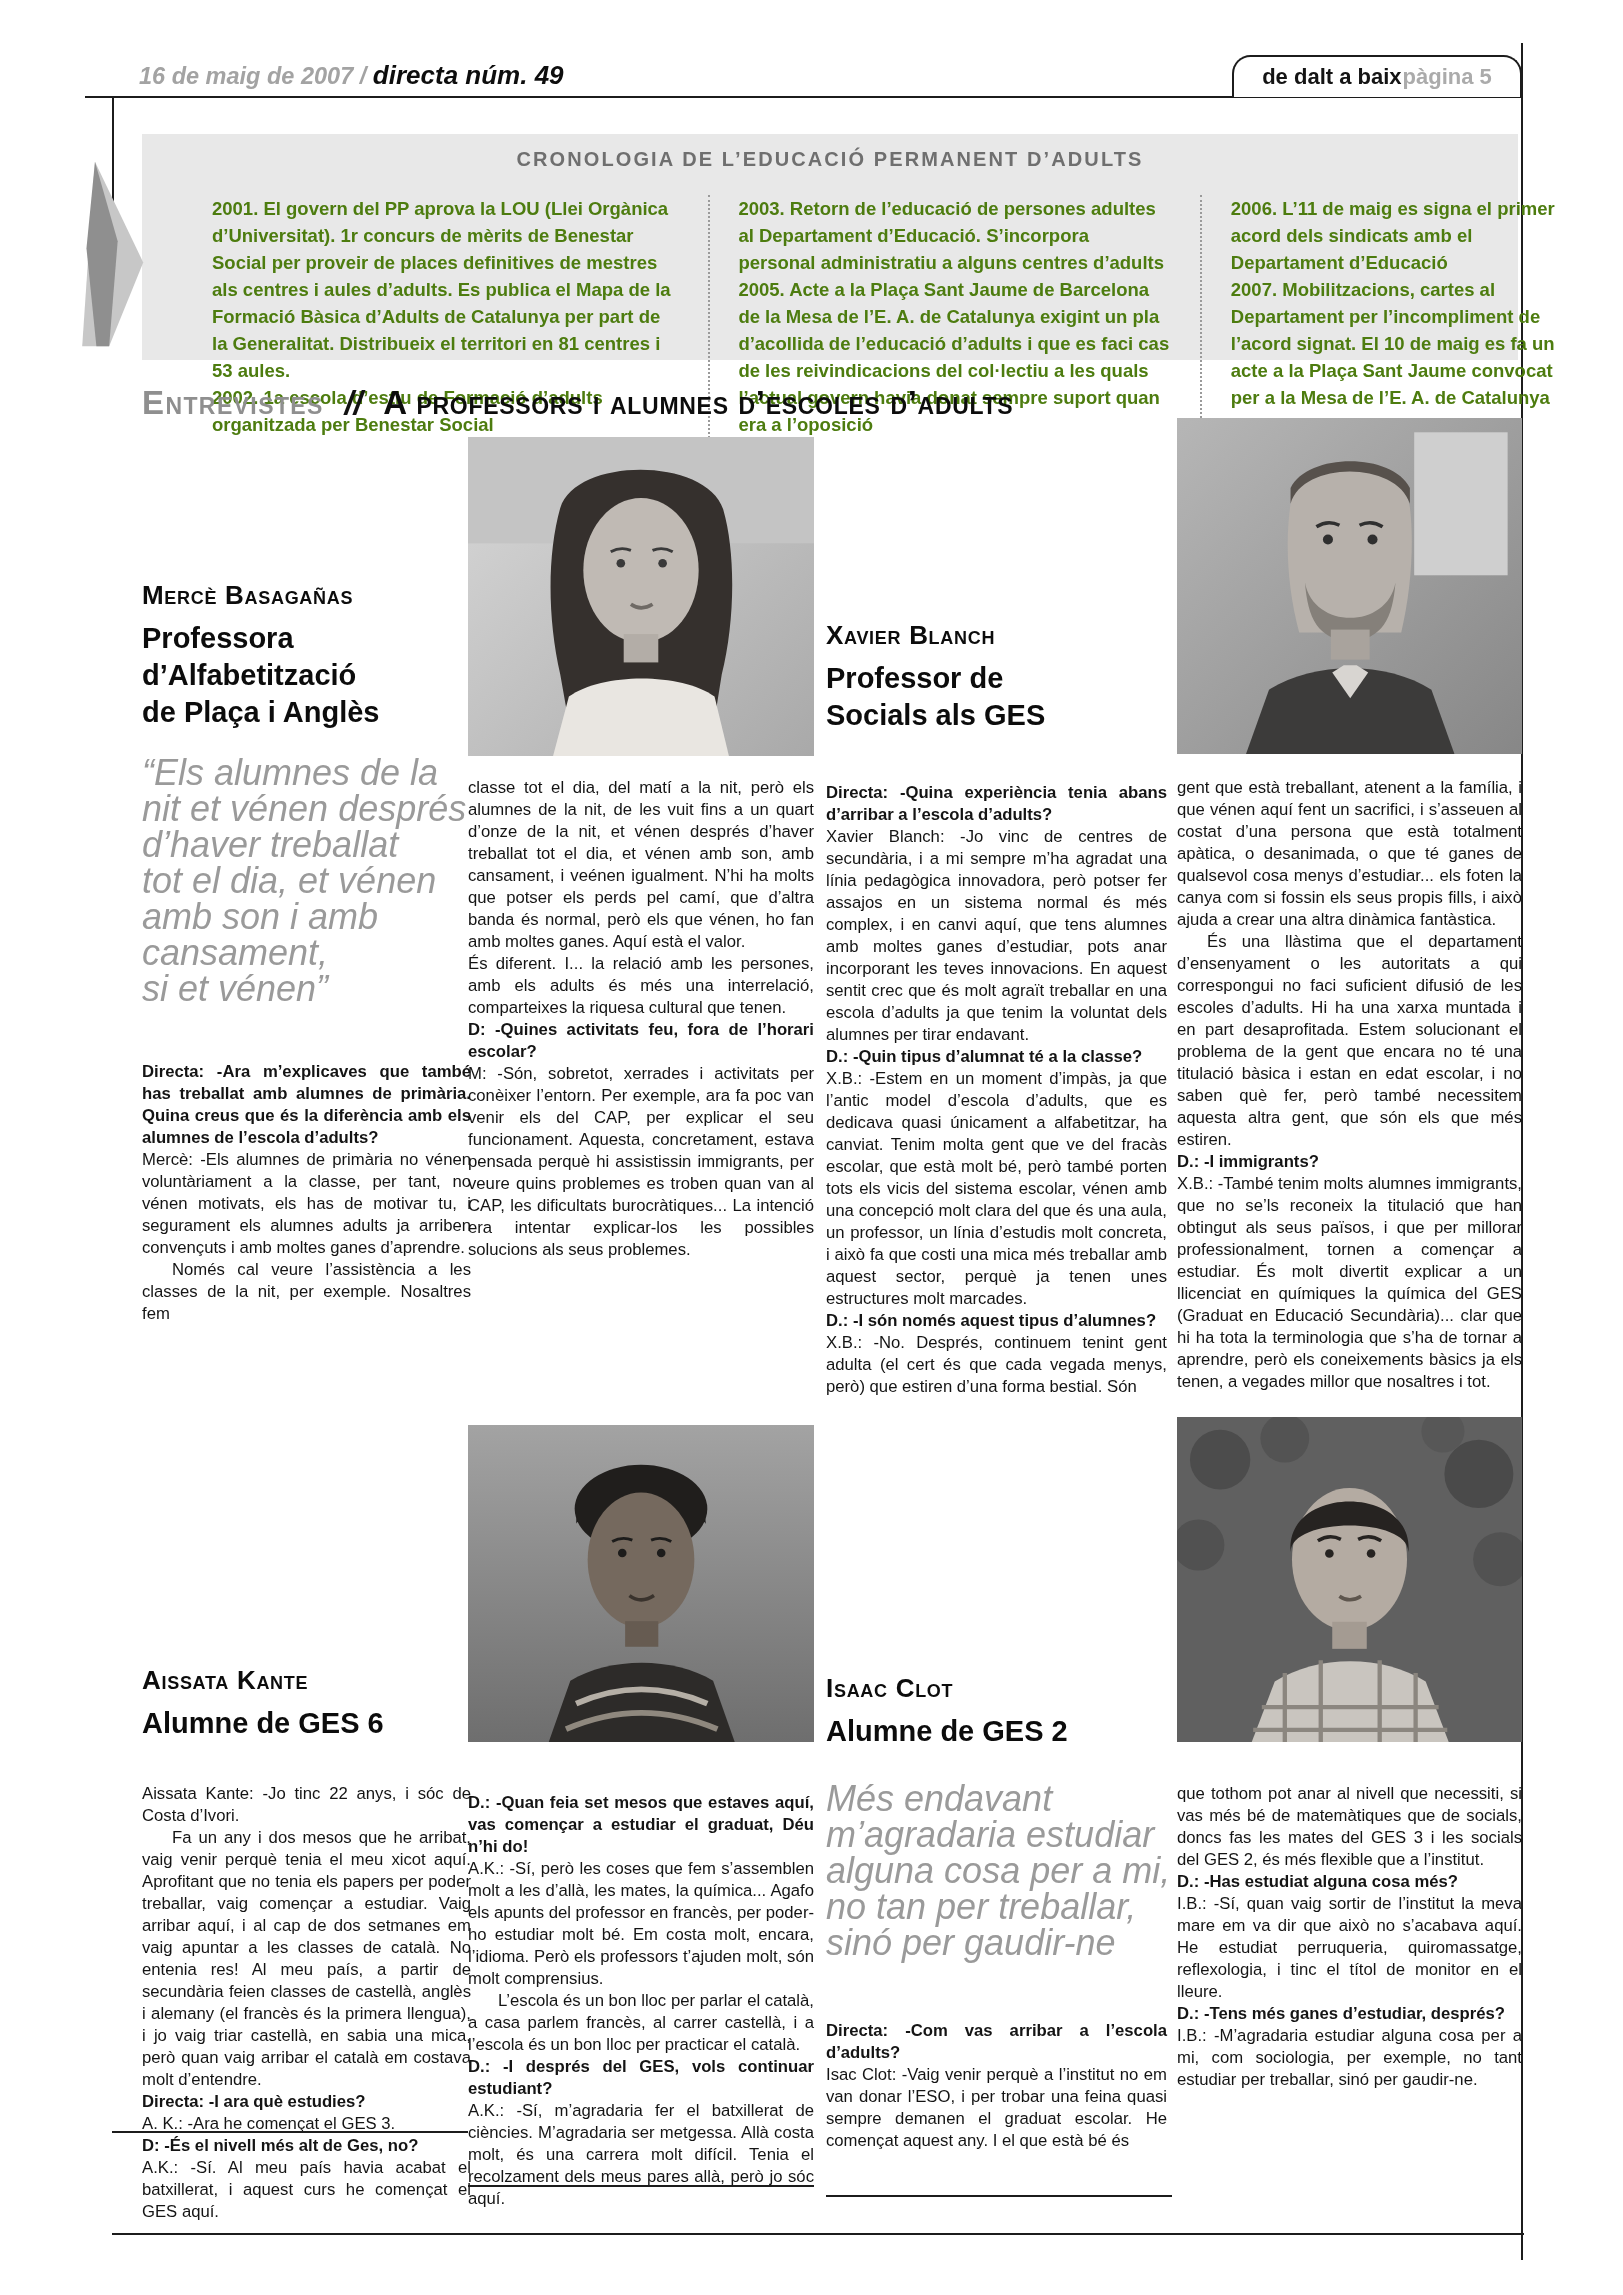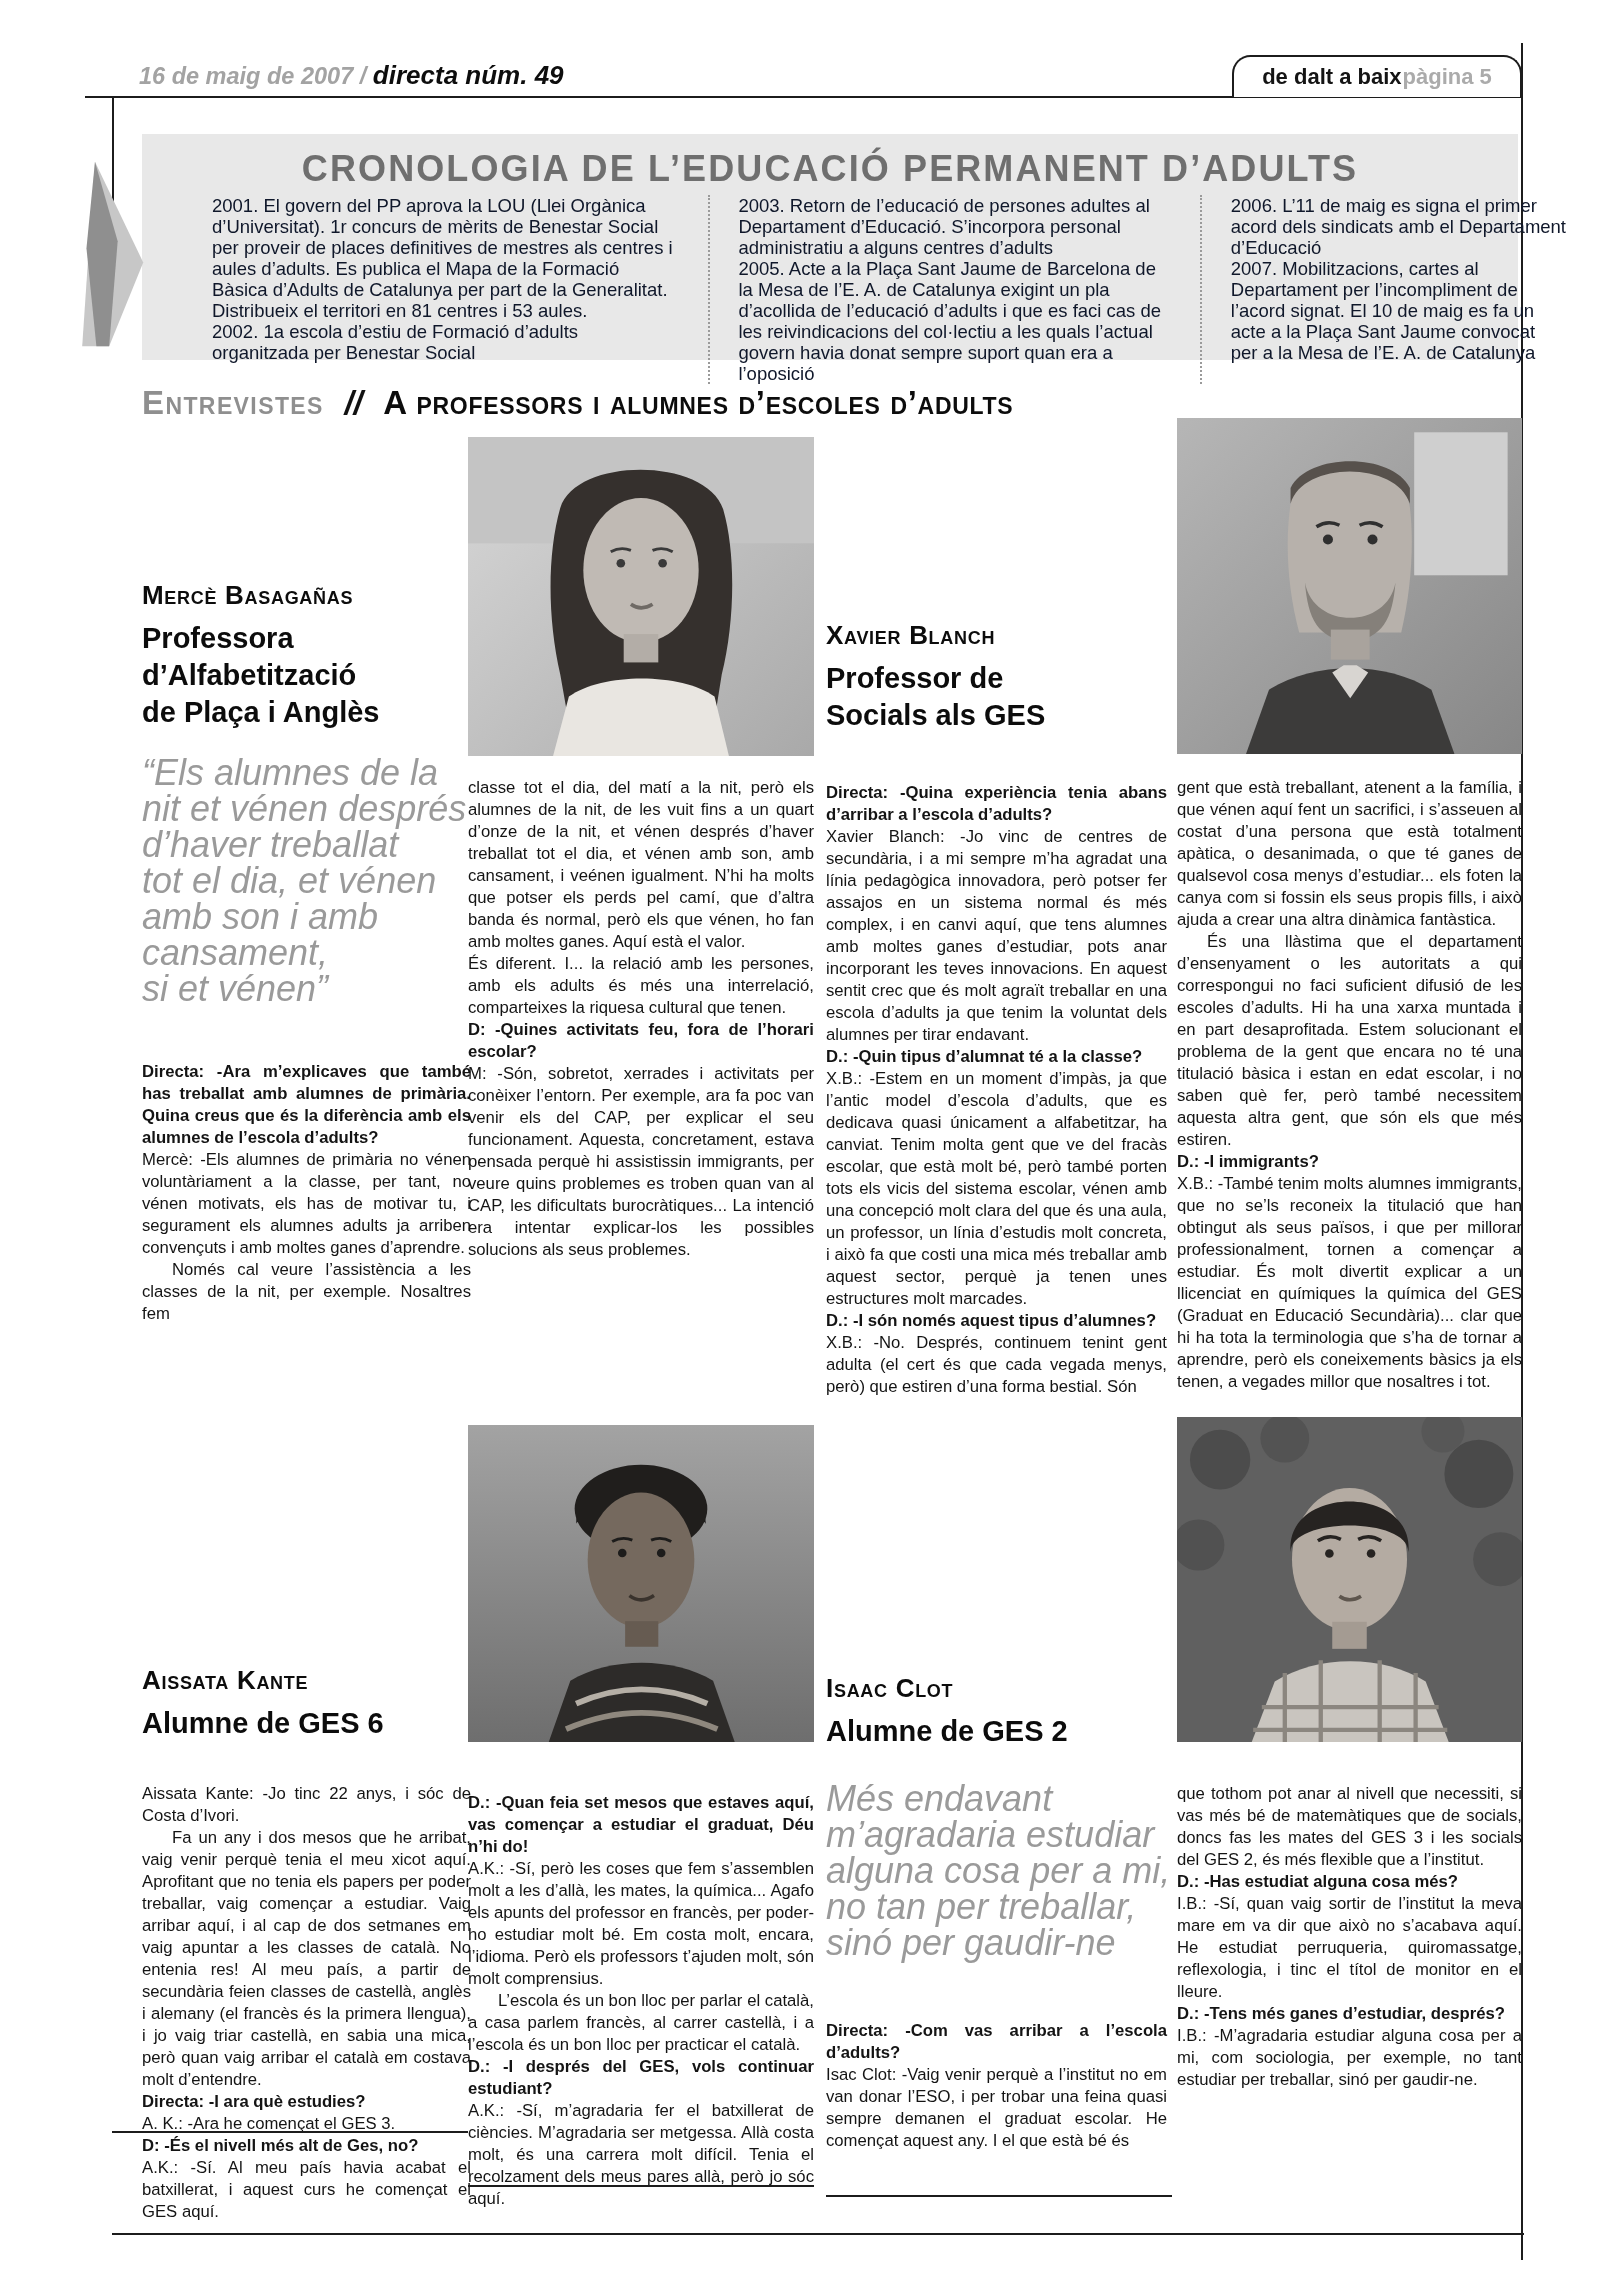--- a/index.html
+++ b/index.html
@@ -13,23 +13,23 @@
   .hdr-issue{color:#0d0d0d;font-size:26px}
   .tab{left:1232px;top:55px;width:286px;height:40px;border:2.8px solid #1c1c1c;border-bottom:none;
        border-radius:18.5px 18.5px 0 0;background:#fff;display:flex;align-items:center;justify-content:center;
        gap:1px;font-size:22px;font-weight:700;z-index:3}
   .tab-gray{color:#ababab}
   .rule{background:#1c1c1c}
 
   
   .chrono{left:142px;top:134px;width:1376px;height:226px;background:#e8e8e8}
   .chrono-title{position:absolute;top:14.2px;left:0;width:100%;text-align:center;
-                font-size:36px;font-weight:700;color:#6f6f6f;letter-spacing:2.1px}
+                font-size:20px;font-weight:700;color:#6f6f6f;letter-spacing:2.1px}
   .chrono-cols{position:absolute;top:61px;left:70px;display:flex}
-  .chrono-col{font-weight:400;font-size:18.5px;line-height:21px;color:#0f172a}
+  .chrono-col{font-weight:700;font-size:18.5px;line-height:27px;color:#4d7c0f}
   .chrono-col p{margin:0}
   .cc1{width:466px}
   .cc2{width:432px;margin-left:30px;border-left:2.1px dotted #9a9a9a;padding-left:28.4px}
   .cc3{width:336px;margin-left:30px;border-left:2.1px dotted #9a9a9a;padding-left:28.4px}
   .chrono-arrow{left:75px;top:156px;width:74px;height:193px}
 
   
   .headline{left:142px;top:384px;font-size:33px;font-weight:700;white-space:nowrap}
   .k{font-variant:small-caps;color:#8f8f8f;letter-spacing:1.4px}
   .sl{font-style:italic;color:#111;padding:0 11.4px}

